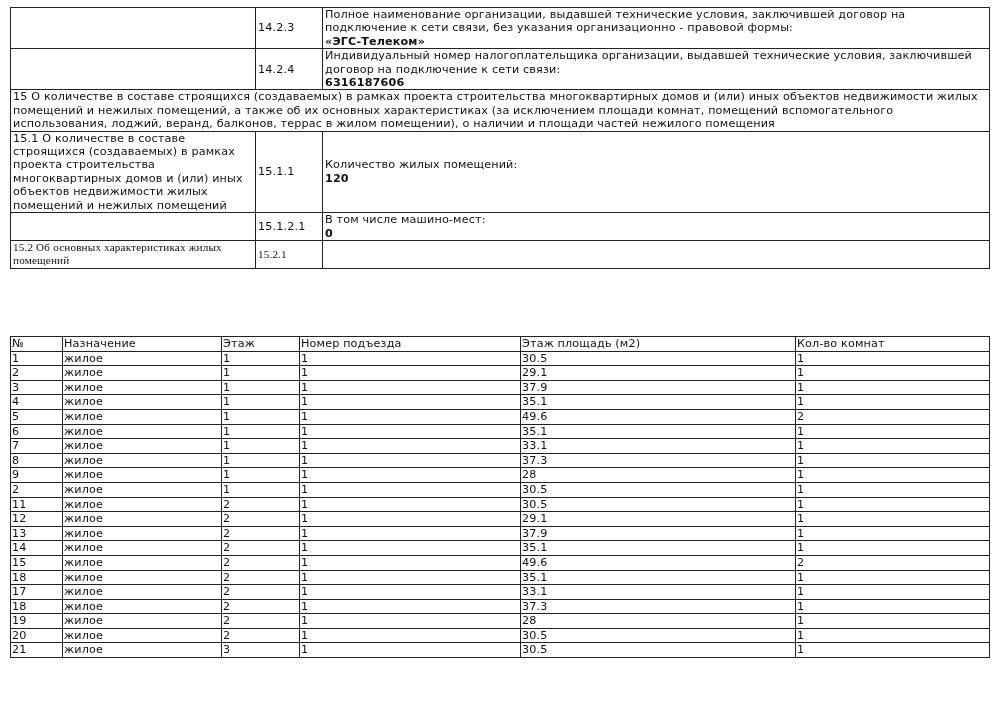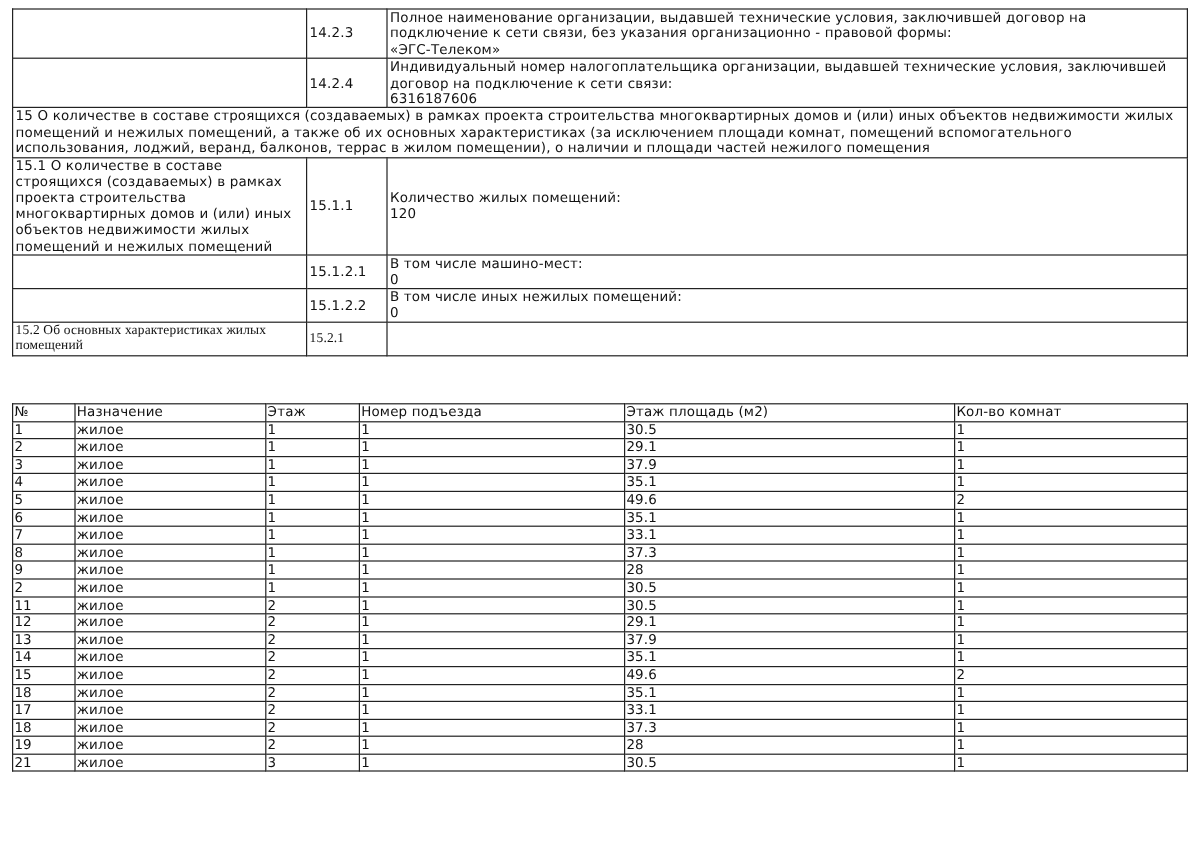--- a/index.html
+++ b/index.html
@@ -6,21 +6,21 @@
   body {
     width: 1000px; height: 707px; position: relative; overflow: hidden;
     font-family: "DejaVu Sans", sans-serif; font-size: 11.2px; color: #111;
   }
   table { border-collapse: collapse; position: absolute; left: 10px; table-layout: fixed; }
   td { border: 1.5px solid #222; padding: 0 2px; vertical-align: middle; line-height: 13.4px; letter-spacing: 0.15px; overflow: hidden; }
   .upper { top: 7px; width: 979px; }
   .upper col.c1 { width: 245px; }
   .upper col.c2 { width: 67px; }
   .upper col.c3 { width: 667px; }
-  .bold { font-weight: normal; }
+  .bold { font-weight: bold; }
   .lower { top: 336px; width: 979px; }
   .lower col.k1 { width: 52px; }
   .lower col.k2 { width: 159px; }
   .lower col.k3 { width: 78px; }
   .lower col.k4 { width: 221px; }
   .lower col.k5 { width: 275px; }
   .lower col.k6 { width: 194px; }
   .lower td { height: 13.6px; line-height: 13.6px; padding: 0 1px; white-space: nowrap; }
   .r1 { height: 40px; } .r2 { height: 40px; } .r3 { height: 40px; margin-left: 16px; }
   .r4 { height: 80px; } .r5 { height: 25px; } .r6 { height: 27px; margin-top: 40px; } .r7 { height: 26px; } .r8 { height: 28px; font-family: Liberation Serif, serif; }
@@ -60,28 +60,20 @@
     <td>
       <div>Количество жилых помещений:</div>
       <div class="bold">120</div>
     </td>
   </tr>
   <tr class="r6">
     <td></td>
     <td>15.1.2.1</td>
     <td>
       <div>В том числе машино-мест:</div>
-      <div class="bold">0</div>
-    </td>
-  </tr>
-  <tr class="r7">
-    <td></td>
-    <td>15.1.2.2</td>
-    <td>
-      <div>В том числе иных нежилых помещений:</div>
       <div class="bold">0</div>
     </td>
   </tr>
   <tr class="r8">
     <td>15.2 Об основных характеристиках жилых помещений</td>
     <td>15.2.1</td>
     <td></td>
   </tr>
 </tbody>
   </table>
@@ -252,20 +244,28 @@
       </tr>
       <tr>
         <td>19</td>
         <td>жилое</td>
         <td>2</td>
         <td>1</td>
         <td>28</td>
         <td>1</td>
       </tr>
       <tr>
+        <td>20</td>
+        <td>жилое</td>
+        <td>2</td>
+        <td>1</td>
+        <td>30.5</td>
+        <td>1</td>
+      </tr>
+      <tr>
         <td>21</td>
         <td>жилое</td>
         <td>3</td>
         <td>1</td>
         <td>30.5</td>
         <td>1</td>
       </tr>
     </tbody>
 </table>
 

